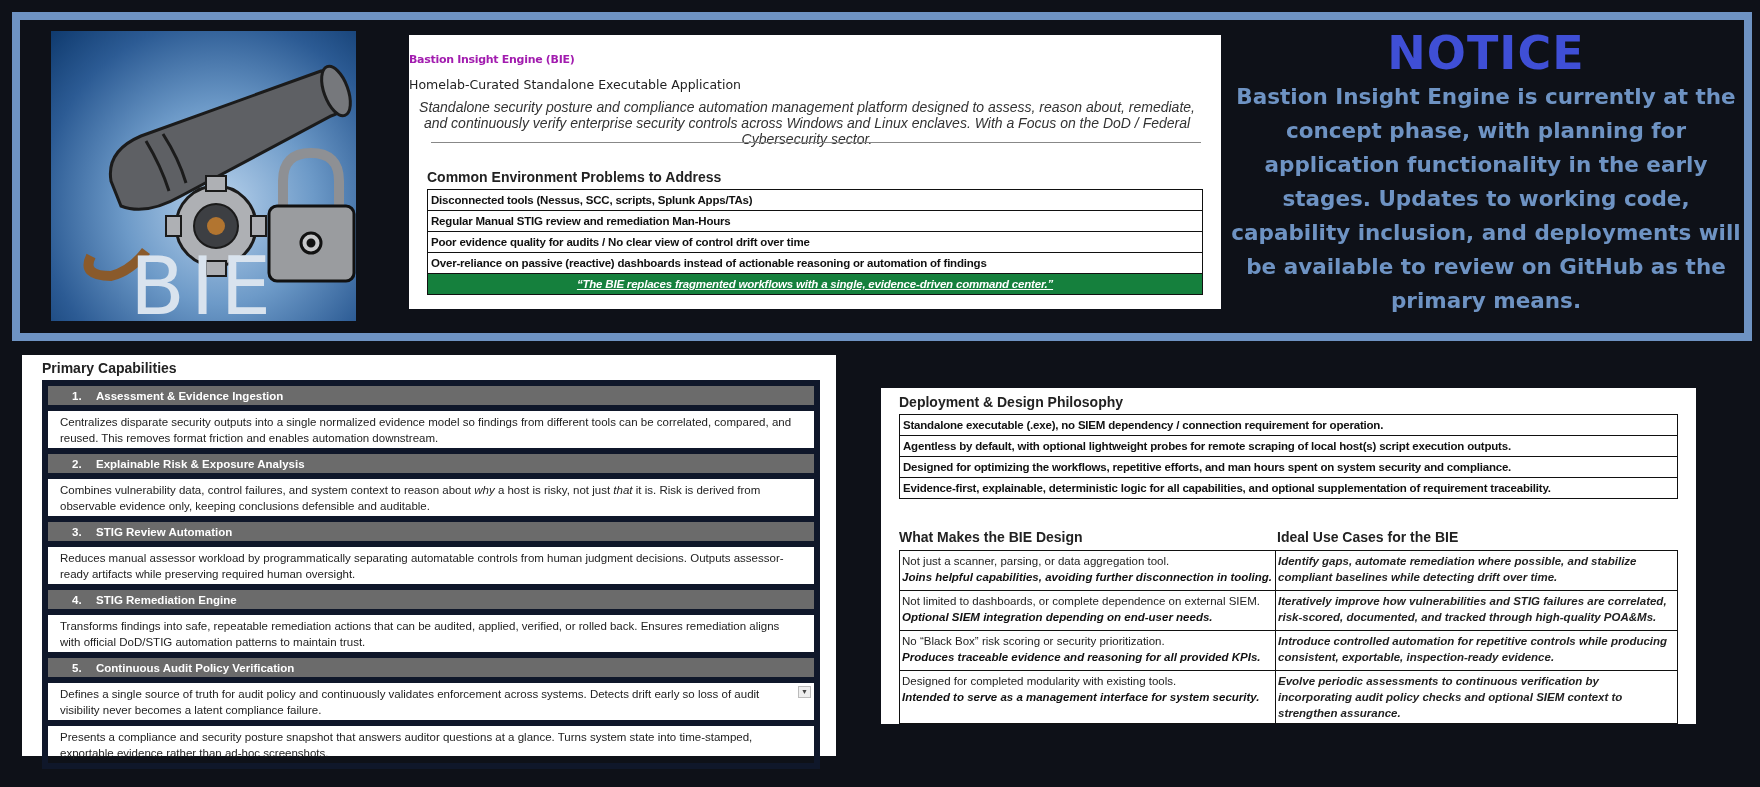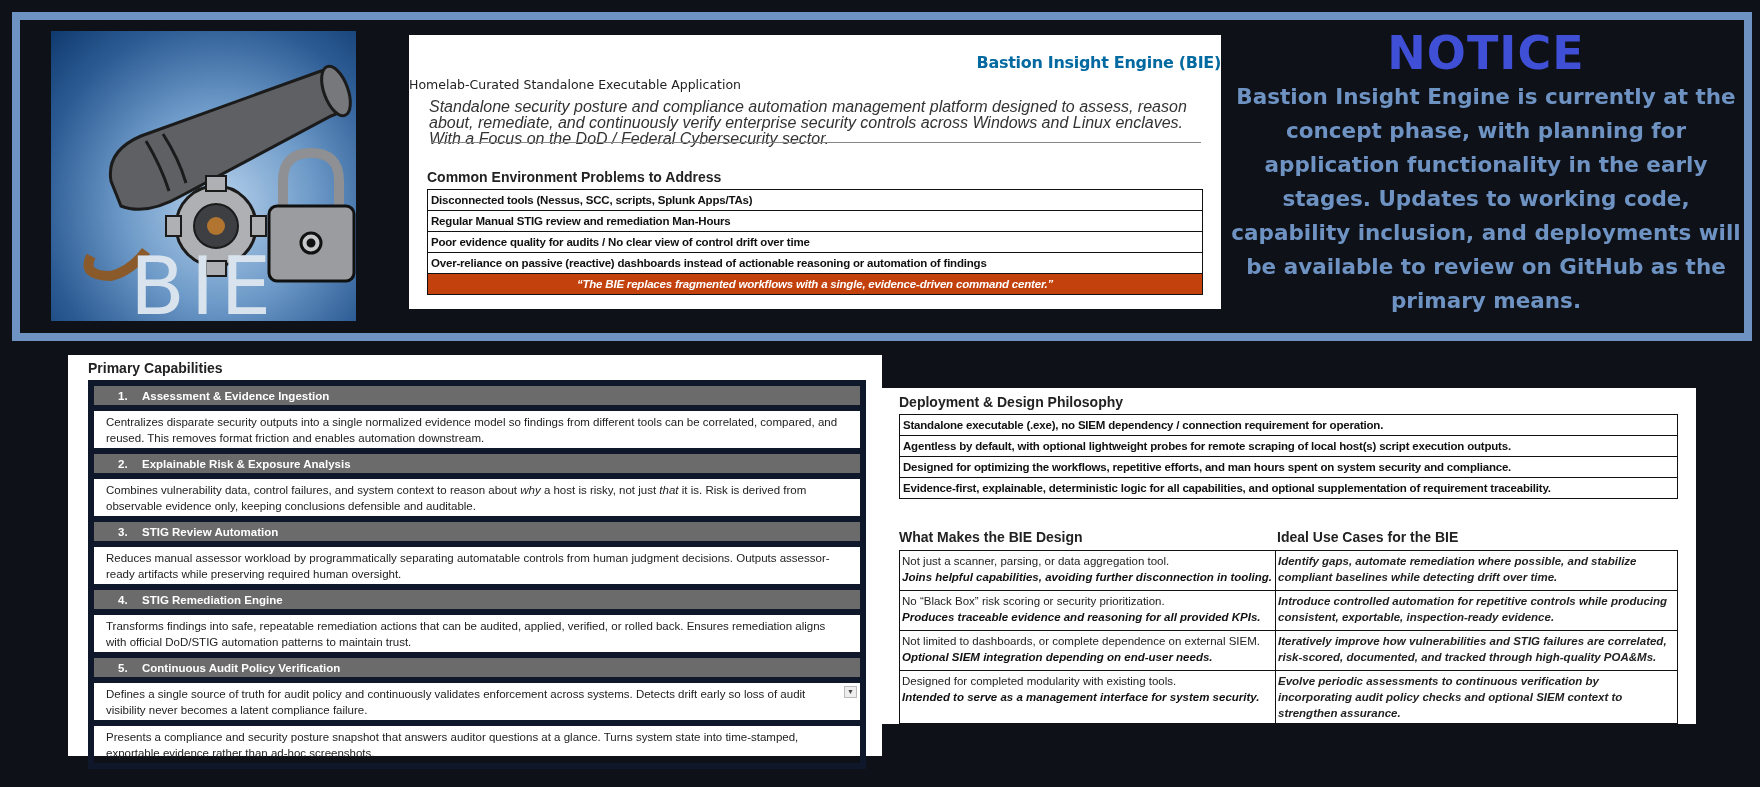--- a/index.html
+++ b/index.html
@@ -2,33 +2,33 @@
 <html><head>
 <meta charset="utf-8">
 <style>
   html,body{margin:0;padding:0;}
   body{width:1760px;height:787px;background:#0e1118;position:relative;overflow:hidden;font-family:"Liberation Sans",sans-serif;color:#222;}
   .frame{position:absolute;left:12px;top:12px;width:1724px;height:313px;border:8px solid #6e93c3;background:#0e1118;}
   .logo{position:absolute;left:51px;top:31px;width:305px;height:290px;background:radial-gradient(ellipse at 55% 60%, #b8d2ec 0%, #6d9ac8 40%, #2c5b94 75%, #0f3a6e 100%);overflow:hidden;}
   .logo svg{position:absolute;left:0;top:0;}
   .logo-text{position:absolute;left:0;right:0;bottom:-6px;text-align:center;font-family:"DejaVu Sans",sans-serif;font-size:80px;letter-spacing:6px;color:#d9e3ee;line-height:1;}
   .doc{position:absolute;left:409px;top:35px;width:812px;height:274px;background:#fff;}
-  .doc .title{position:absolute;top:18px;left:0;right:0;text-align:right;font-family:"DejaVu Sans",sans-serif;font-weight:bold;font-size:16px;color:#0369a1;letter-spacing:-0.3px;}
+  .doc .title{position:absolute;top:18px;left:0;right:0;text-align:left;font-family:"DejaVu Sans",sans-serif;font-weight:bold;font-size:11px;color:#a21caf;letter-spacing:-0.3px;}
   .doc .subtitle{position:absolute;top:42px;left:0;right:0;text-align:left;font-family:"DejaVu Sans",sans-serif;font-size:12.5px;color:#222;}
-  .doc .desc{position:absolute;top:64px;left:20px;right:20px;text-align:left;font-style:italic;font-size:16px;line-height:16px;color:#333;}
+  .doc .desc{position:absolute;top:64px;left:4px;right:20px;text-align:center;font-style:italic;font-size:14px;line-height:16px;color:#333;}
   .doc .rule{position:absolute;top:107px;left:22px;right:20px;height:1px;background:#888;}
   .doc .sec{position:absolute;top:134px;left:18px;font-size:14px;font-weight:bold;color:#222;}
   .ptable{position:absolute;left:18px;top:154px;width:776px;border-collapse:collapse;}
   .ptable td{border:1px solid #111;font-size:11.5px;padding:2px 3px;height:16px;color:#111;font-weight:bold;letter-spacing:-0.2px;}
-  .ptable td.quote{background:#c2410c;color:#fff;text-align:center;font-style:italic;}
+  .ptable td.quote{background:#15803d;color:#fff;text-align:center;font-style:italic;text-decoration:underline;}
   .notice{position:absolute;left:1226px;top:26px;width:520px;text-align:center;font-family:"DejaVu Sans",sans-serif;font-weight:bold;}
   .notice .head{color:#3f4fd6;font-size:46px;line-height:54px;letter-spacing:1px;}
   .notice .body{color:#6e93c3;font-size:21.5px;line-height:34px;}
   .panel{position:absolute;background:#fff;}
-  .panel-left{left:22px;top:355px;width:814px;height:401px;margin-left:46px;}
+  .panel-left{left:22px;top:355px;width:814px;height:401px;}
   .panel-right{left:881px;top:388px;width:815px;height:336px;}
   .ptitle{position:absolute;font-size:14px;font-weight:bold;color:#222;}
   .cap{position:absolute;left:20px;top:25px;width:778px;border-collapse:collapse;}
   .cap td{border:6px solid #0f172a;font-size:11.5px;padding:0 12px;color:#222;}
   .cap tr.hd td{background:#6b6b6b;color:#fff;font-weight:bold;height:19px;padding-left:24px;}
   .cap tr.hd .num{display:inline-block;width:24px;}
   .cap tr.bd td{height:37px;line-height:16px;position:relative;}
   .dd{position:absolute;right:3px;top:3px;width:11px;height:10px;border:1px solid #bbb;background:#eee;font-size:7px;line-height:10px;text-align:center;color:#444;}
   .dp{position:absolute;left:18px;top:26px;width:779px;border-collapse:collapse;}
   .dp td{border:1px solid #111;font-size:11.5px;padding:2px 3px;height:16px;font-weight:bold;color:#111;letter-spacing:-0.2px;}
@@ -166,26 +166,26 @@
     </table>
   <div class="ptitle" style="left:18px;top:141px;">What Makes the BIE Design</div>
   <div class="ptitle" style="left:396px;top:141px;">Ideal Use Cases for the BIE</div>
   <table class="uq">
     <tbody>
         <tr>
       <td class="l"><span>Not just a scanner, parsing, or data aggregation tool.</span><span class="b">Joins helpful capabilities, avoiding further disconnection in tooling.</span></td>
       <td class="r">Identify gaps, automate remediation where possible, and stabilize compliant baselines while detecting drift over time.</td>
     </tr>
     <tr>
+      <td class="l"><span>Not limited to dashboards, or complete dependence on external SIEM.</span><span class="b">Optional SIEM integration depending on end-user needs.</span></td>
+      <td class="r">Iteratively improve how vulnerabilities and STIG failures are correlated, risk-scored, documented, and tracked through high-quality POA&amp;Ms.</td>
+    </tr>
+    <tr>
       <td class="l"><span>No “Black Box” risk scoring or security prioritization.</span><span class="b">Produces traceable evidence and reasoning for all provided KPIs.</span></td>
       <td class="r">Introduce controlled automation for repetitive controls while producing consistent, exportable, inspection-ready evidence.</td>
-    </tr>
-    <tr>
-      <td class="l"><span>Not limited to dashboards, or complete dependence on external SIEM.</span><span class="b">Optional SIEM integration depending on end-user needs.</span></td>
-      <td class="r">Iteratively improve how vulnerabilities and STIG failures are correlated, risk-scored, documented, and tracked through high-quality POA&amp;Ms.</td>
     </tr>
     <tr>
       <td class="l"><span>Designed for completed modularity with existing tools.</span><span class="b">Intended to serve as a management interface for system security.</span></td>
       <td class="r">Evolve periodic assessments to continuous verification by incorporating audit policy checks and optional SIEM context to strengthen assurance.</td>
     </tr>
   </tbody>
     </table>
 </div>
 
 </body></html>

